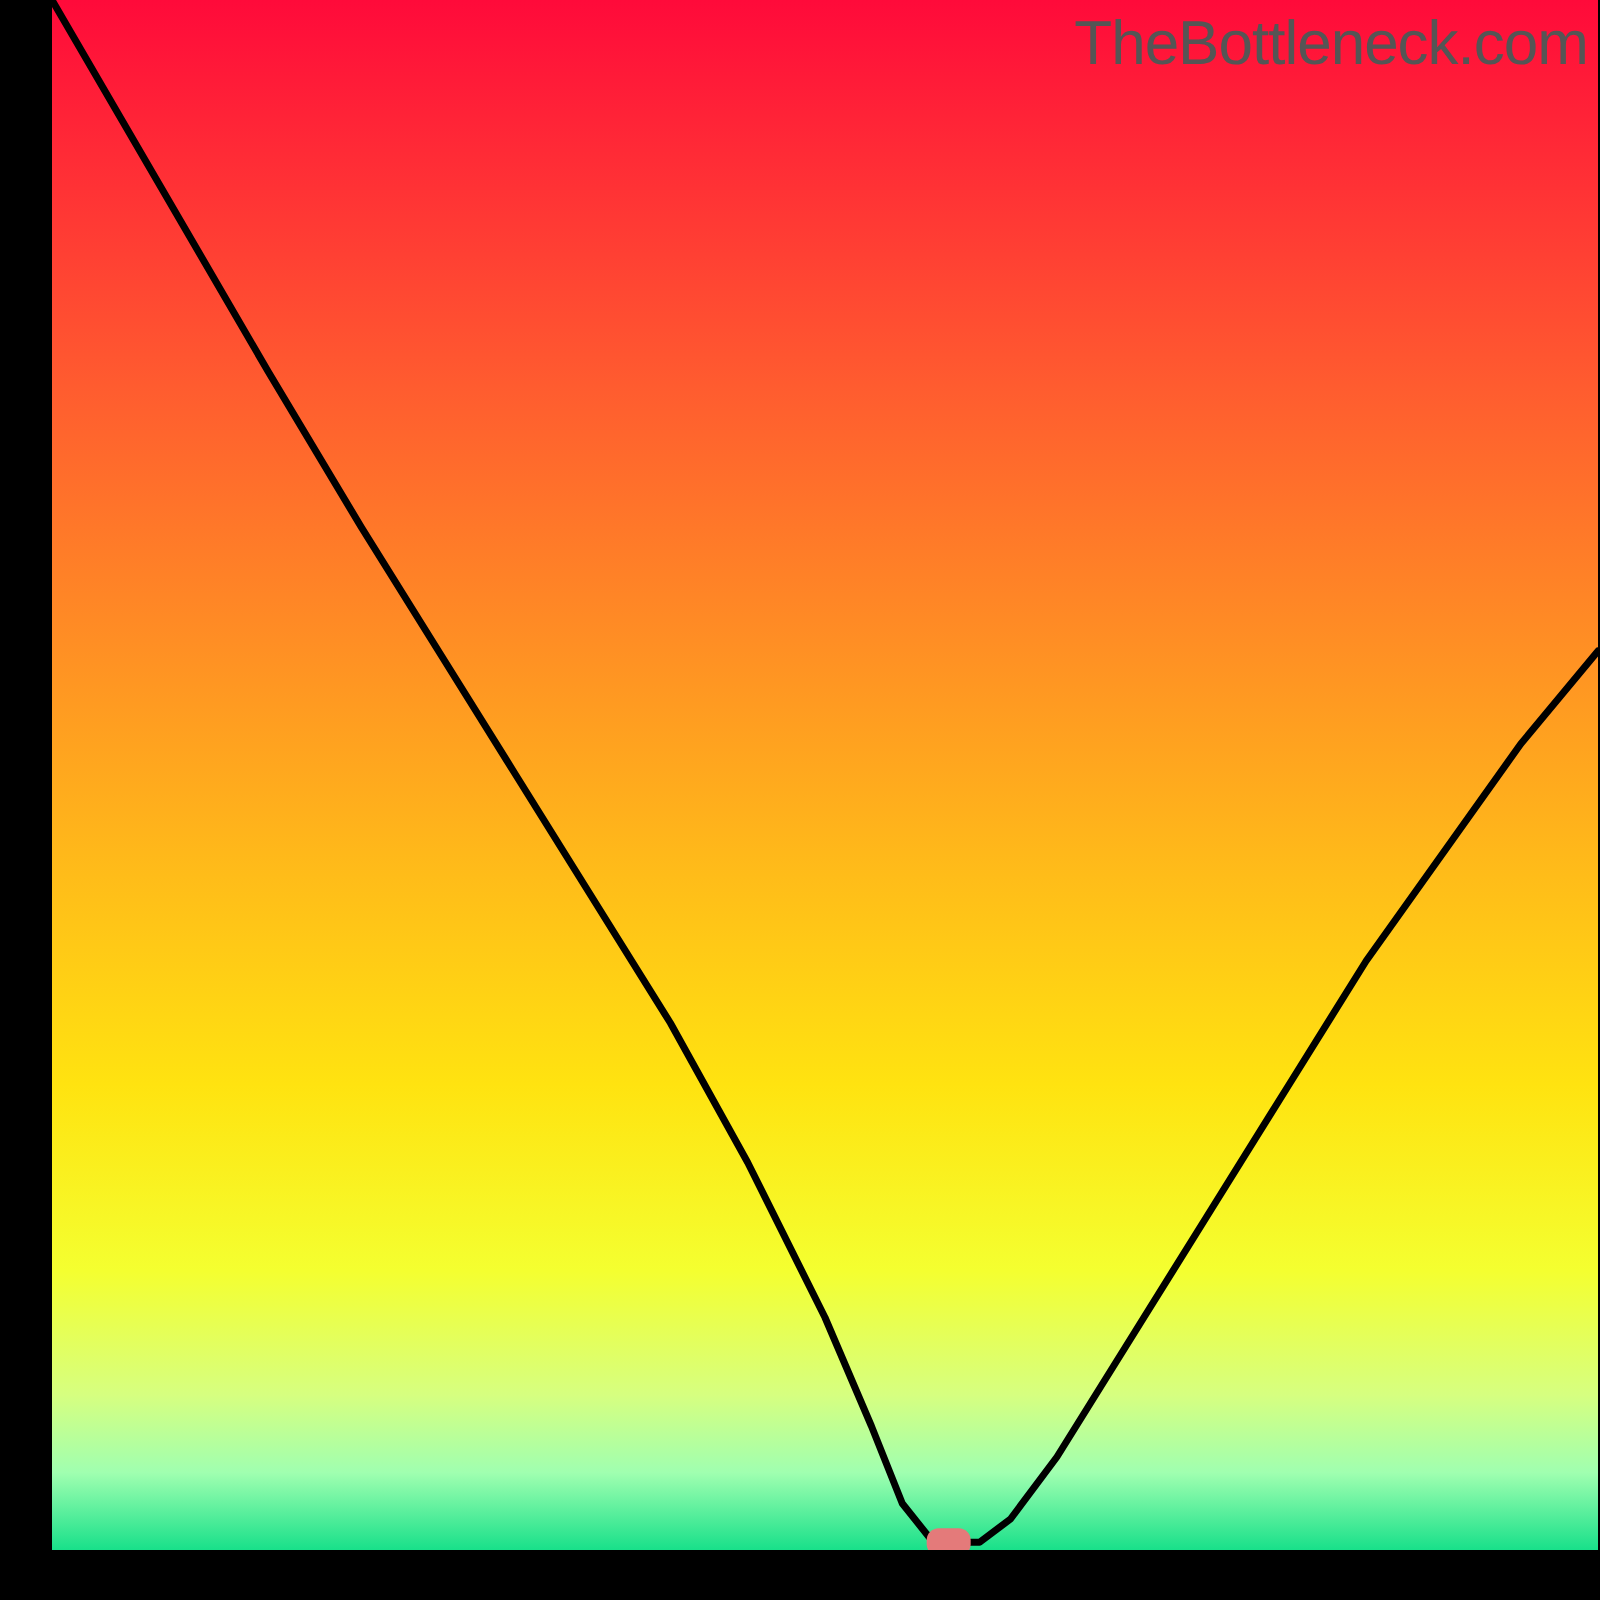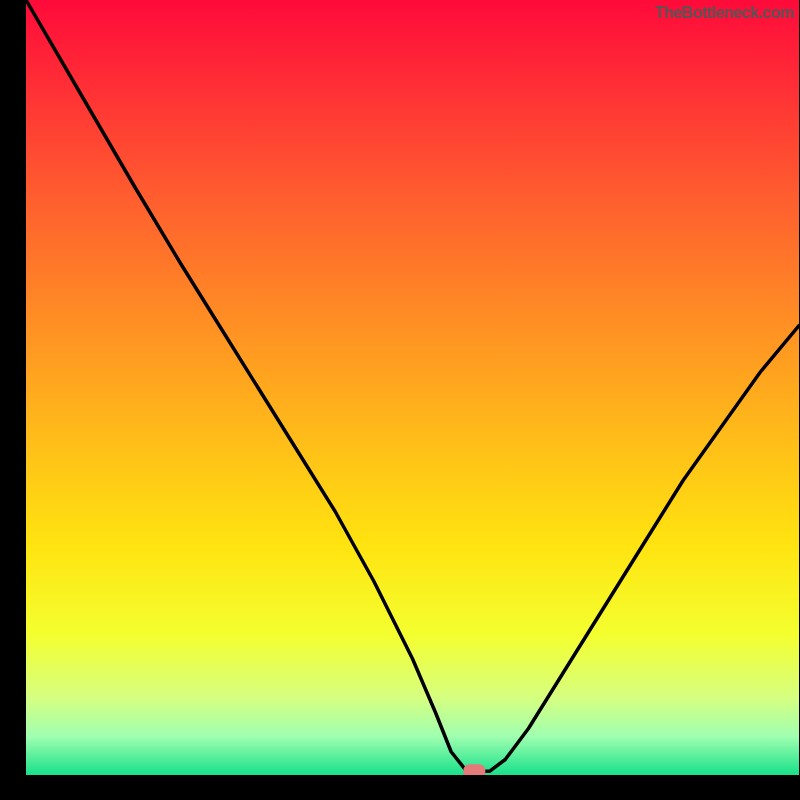--- a/index.html
+++ b/index.html
@@ -22,22 +22,22 @@
     left: 26px;
     top: 0px;
     width: 773px;
     height: 775px;
   }
   .watermark {
     position: absolute;
     top: 4px;
     right: 6px;
     color: #555;
-    font-size: 16px;
-    font-weight: bold;
+    font-size: 31px;
+    font-weight: normal;
     font-family: Arial, sans-serif;
     z-index: 10;
     letter-spacing: -0.5px;
   }
 </style>
 </head>
 <body>
 
 <div class="chart-container">
   <div class="watermark">TheBottleneck.com</div>

